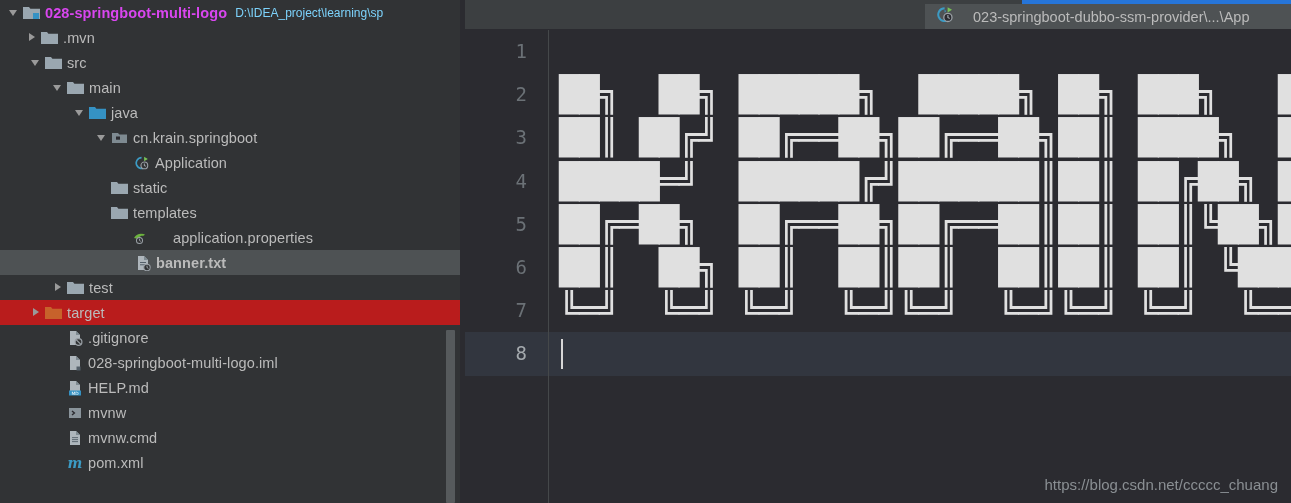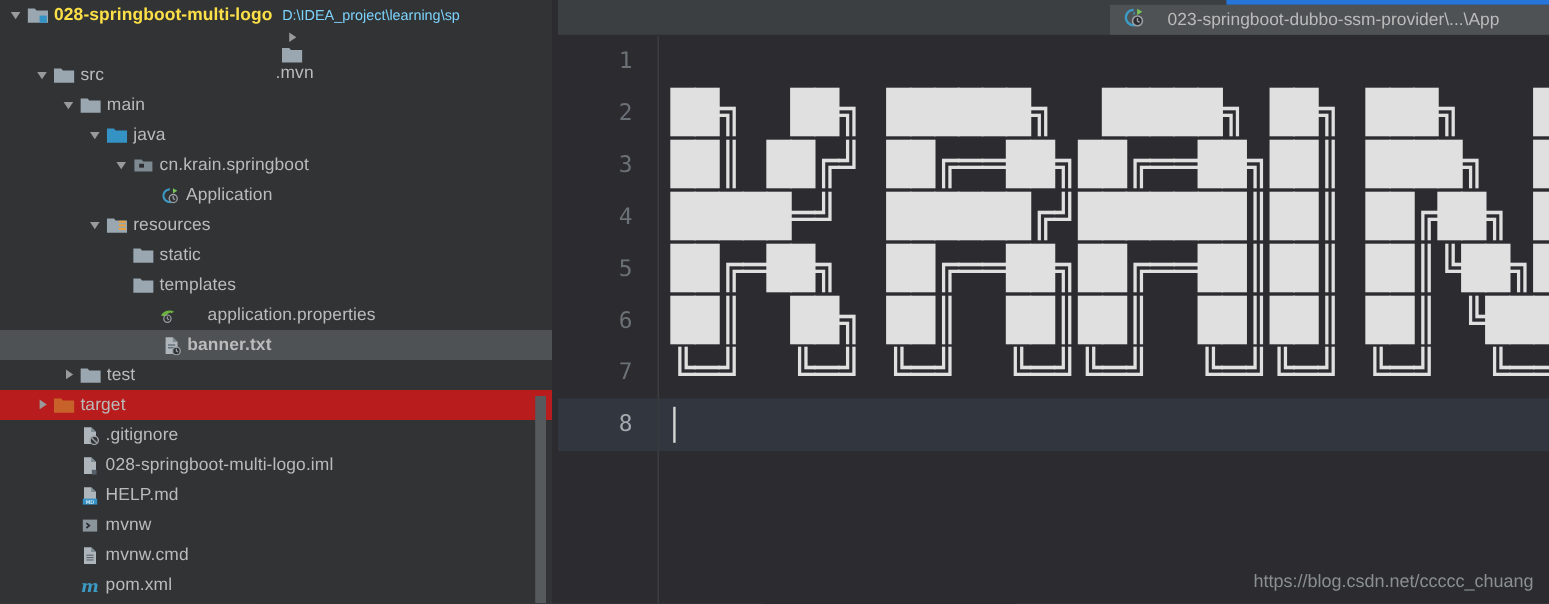--- a/index.html
+++ b/index.html
@@ -45,21 +45,21 @@
   }
   .arrow.expanded::after {
     content: "";
     position: absolute; left: 1px; top: 4px;
     border-top: 6px solid #9A9A9A;
     border-left: 4.5px solid transparent;
     border-right: 4.5px solid transparent;
   }
   .ficon { flex: 0 0 auto; margin-right: 5px; display: inline-flex; align-items: center; }
   .label { letter-spacing: .1px; }
-  .label.bold { font-weight: bold; color: #fde047; }
+  .label.bold { font-weight: bold; color: #d946ef; }
   .path-hint { color: #7dd3fc; font-size: 12px; margin-left: 8px; }
 
   
   #sb-scroll-track {
     position: absolute; right: 5px; top: 0;
     width: 9px; height: 503px;
     background: transparent;
   }
   #sb-scroll-thumb {
     position: absolute; right: 5px;
@@ -167,21 +167,21 @@
           <span class="arrow expanded"></span>
           <span class="ficon">
             <svg width="17" height="15" viewBox="0 0 17 15">
         <path d="M0 2h6l1.4 1.7H17V14H0z" fill="#9AA7B0"></path>
         <rect x="10" y="8" width="6" height="6" fill="#3592C4"></rect>
             </svg>
           </span>
           <span class="label bold">028-springboot-multi-logo</span>
           <span class="path-hint">D:\IDEA_project\learning\sp</span>
         </div>
-        <div class="tree-row" style="padding-left: 26px; flex-direction: column;">
+        <div class="tree-row" style="padding-left: 26px;">
           <span class="arrow collapsed"></span>
           <span class="ficon">
             <svg width="17" height="15" viewBox="0 0 17 15">
         <path d="M0 2h6l1.4 1.7H17V14H0z" fill="#9AA7B0"></path>
             </svg>
           </span>
           <span class="label">.mvn</span>
         </div>
         <div class="tree-row" style="padding-left: 30px;">
           <span class="arrow expanded"></span>
@@ -224,32 +224,20 @@
           <span class="arrow "></span>
           <span class="ficon">
             <svg width="17" height="16" viewBox="0 0 19 19">
         <path d="M9.6 2.2a7.4 7.4 0 1 0 5.4 12.5l-1.5-1.3A5.4 5.4 0 1 1 9.6 4.2z" fill="#3C9BC4"></path>
         <path d="M12.6 2.2l4.4 2.6-4.4 2.6z" fill="#78C257"></path>
         <circle cx="12.9" cy="12.4" r="4" fill="#313335" stroke="#9AA0A6" stroke-width="1.3"></circle>
         <path d="M12.9 10v2.5l1.7 1" stroke="#9AA0A6" stroke-width="1.2" fill="none"></path>
             </svg>
           </span>
           <span class="label">Application</span>
-        </div>
-        <div class="tree-row" style="padding-left: 74px;">
-          <span class="arrow expanded"></span>
-          <span class="ficon">
-            <svg width="17" height="15" viewBox="0 0 17 15">
-        <path d="M0 2h6l1.4 1.7H17V14H0z" fill="#9AA7B0"></path>
-        <rect x="10" y="4" width="6" height="1.6" fill="#E8A33D"></rect>
-        <rect x="10" y="7" width="6" height="1.6" fill="#E8A33D"></rect>
-        <rect x="10" y="10" width="6" height="1.6" fill="#E8A33D"></rect>
-            </svg>
-          </span>
-          <span class="label">resources</span>
         </div>
         <div class="tree-row" style="padding-left: 96px;">
           <span class="arrow "></span>
           <span class="ficon">
             <svg width="17" height="15" viewBox="0 0 17 15">
         <path d="M0 2h6l1.4 1.7H17V14H0z" fill="#9AA7B0"></path>
             </svg>
           </span>
           <span class="label">static</span>
         </div>

